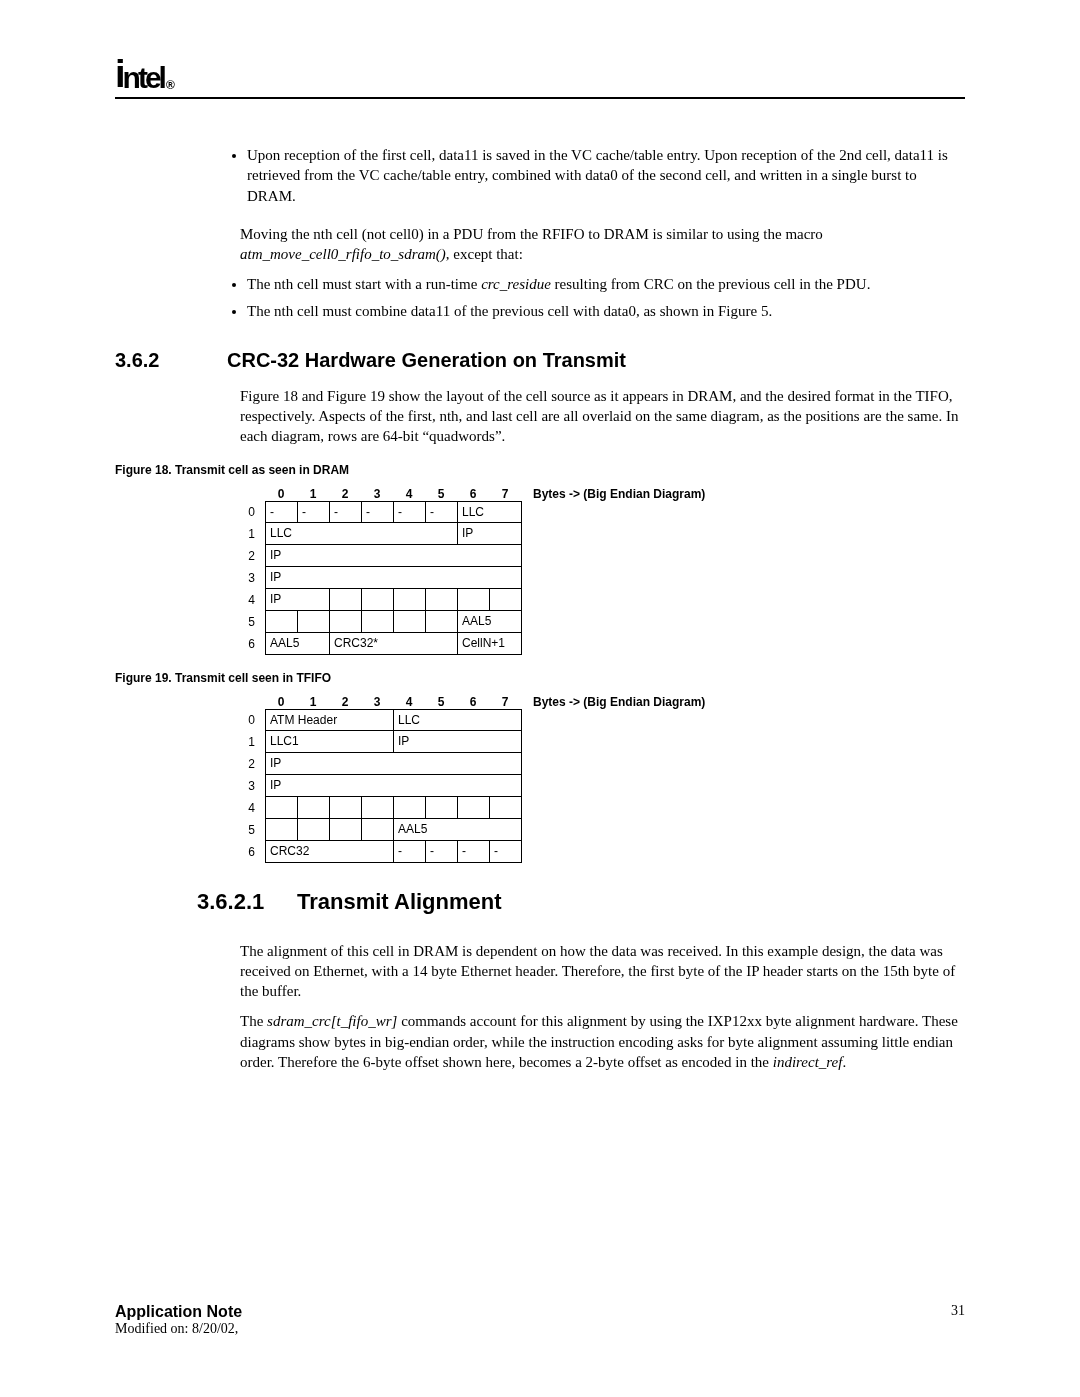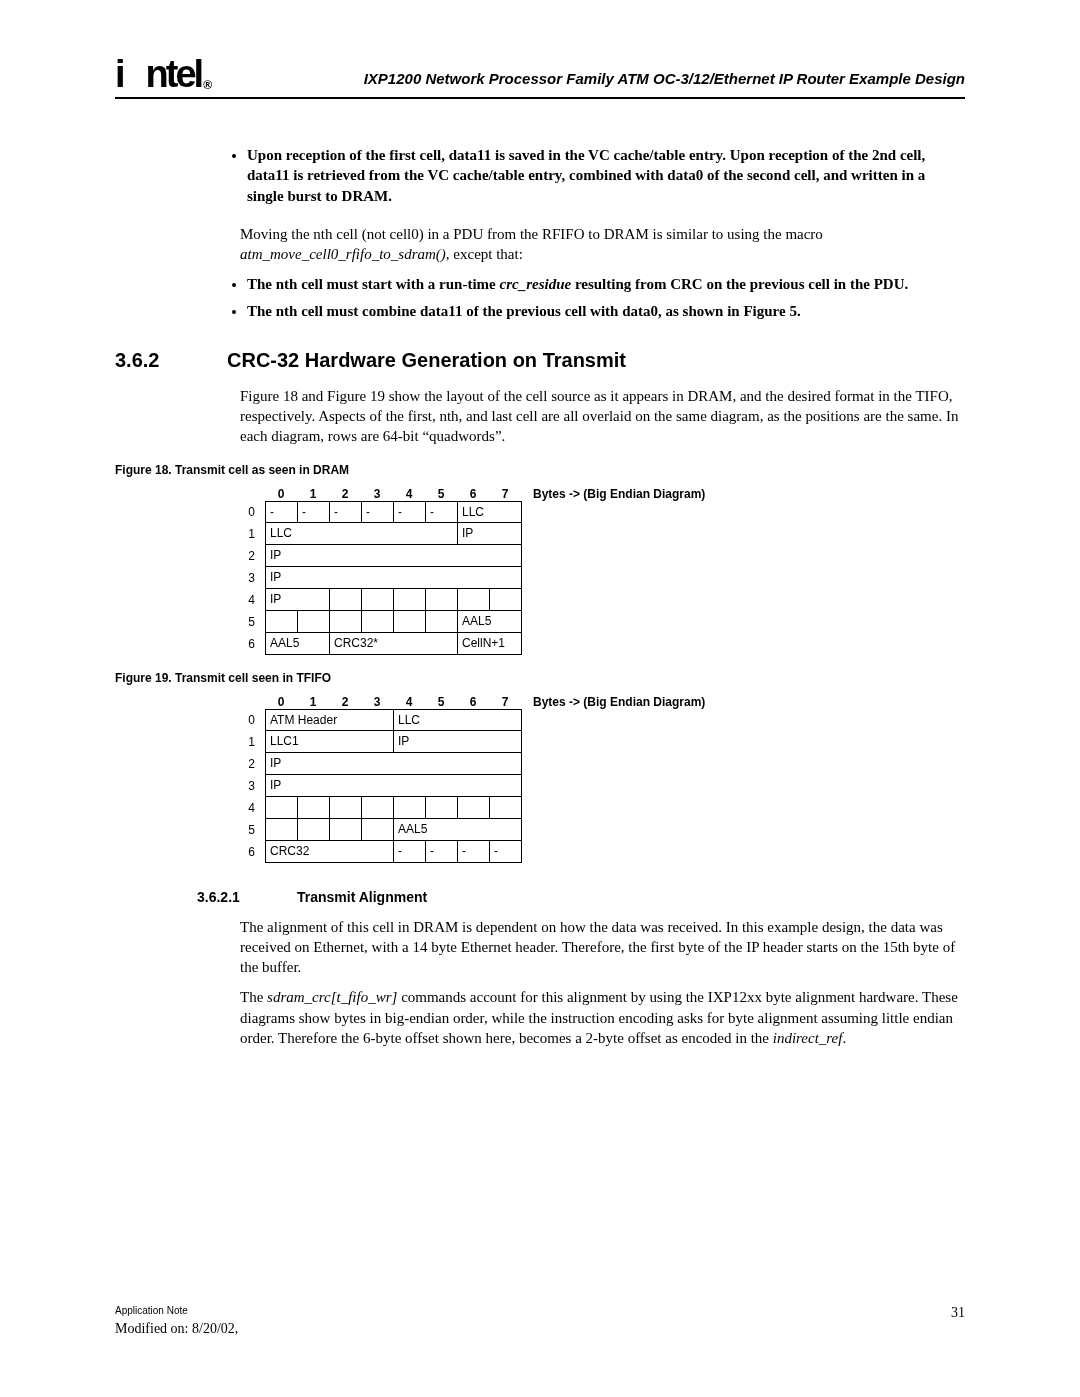--- a/index.html
+++ b/index.html
@@ -28,55 +28,55 @@
   .logo {
     font-family: "Arial Black", Arial, sans-serif;
     font-weight: 900;
     font-size: 38px;
     letter-spacing: -3px;
     display: flex;
     align-items: flex-end;
     line-height: 1;
   }
   .logo .i1 { font-size: 38px; }
-  .logo .rest { font-size: 38px; padding-left: 23px; }
+  .logo .rest { font-size: 30px; }
   .logo .reg { font-size: 12px; margin-left: 2px; position: relative; top: -2px; }
   .doc-title {
     flex: 1;
     text-align: right;
     font-family: Arial, Helvetica, sans-serif;
     font-weight: bold;
     font-style: italic;
     font-size: 15px;
     padding-bottom: 6px;
   }
   .content {
     padding-left: 112px;
   }
   ul.body { margin: 0 0 18px 0; padding-left: 20px; }
-  ul.body li { margin-bottom: 6px; line-height: 1.35; font-weight: bold; }
+  ul.body li { margin-bottom: 6px; line-height: 1.35; }
   p { margin: 0 0 10px 13px; line-height: 1.35; }
   .italic { font-style: italic; }
 
   .h2row {
     display: flex;
     align-items: baseline;
     margin: 28px 0 14px -112px;
     font-family: Arial, Helvetica, sans-serif;
     font-weight: bold;
     font-size: 20px;
   }
   .h2row .num { width: 112px; }
   .h3row {
     display: flex;
     align-items: baseline;
-    margin: 26px 0 12px -30px;
-    font-family: Arial, Helvetica, sans-serif;
-    font-weight: bold;
-    font-size: 14px;
+    margin: 26px 0 26px -30px;
+    font-family: Arial, Helvetica, sans-serif;
+    font-weight: bold;
+    font-size: 22px;
   }
   .h3row .num { width: 100px; }
 
   .figcap {
     font-family: Arial, Helvetica, sans-serif;
     font-weight: bold;
     font-size: 12px;
     margin: 16px 0 10px -112px;
   }
 
@@ -134,35 +134,34 @@
   .diag .w8 { width: 256px; }
 
   .footer {
     position: absolute;
     left: 115px;
     right: 115px;
     bottom: 60px;
     font-size: 14px;
   }
   .footer .row1 { display: flex; justify-content: space-between; }
-  .footer .appnote { font-family: Arial, Helvetica, sans-serif; font-weight: normal; font-size: 10px; }
+  .footer .appnote { font-family: Arial, Helvetica, sans-serif; font-weight: bold; font-size: 16px; }
   .footer .pageno { font-family: "Times New Roman", serif; }
   .footer .mod { font-family: "Times New Roman", serif; }
 </style>
 </head>
 <body>
 
 <div class="page">
   <div class="header">
     <div class="logo">
       <span class="i1">i</span>
         <span class="rest">ntel</span>
         <span class="reg">®</span>
     </div>
-    <div class="doc-title">IXP1200 Network Processor Family ATM OC-3/12/Ethernet IP Router Example Design</div>
   </div>
 
   <div class="content">
 
     <ul class="body">
       <li>Upon reception of the first cell, data11 is saved in the VC cache/table entry. Upon reception of the 2nd cell, data11 is retrieved from the VC cache/table entry, combined with data0 of the second cell, and written in a single burst to DRAM.</li>
     </ul>
 
     <p>
       <span>Moving the nth cell (not cell0) in a PDU from the RFIFO to DRAM is similar to using the macro </span><span class="italic">atm_move_cell0_rfifo_to_sdram()</span><span>, except that:</span>

